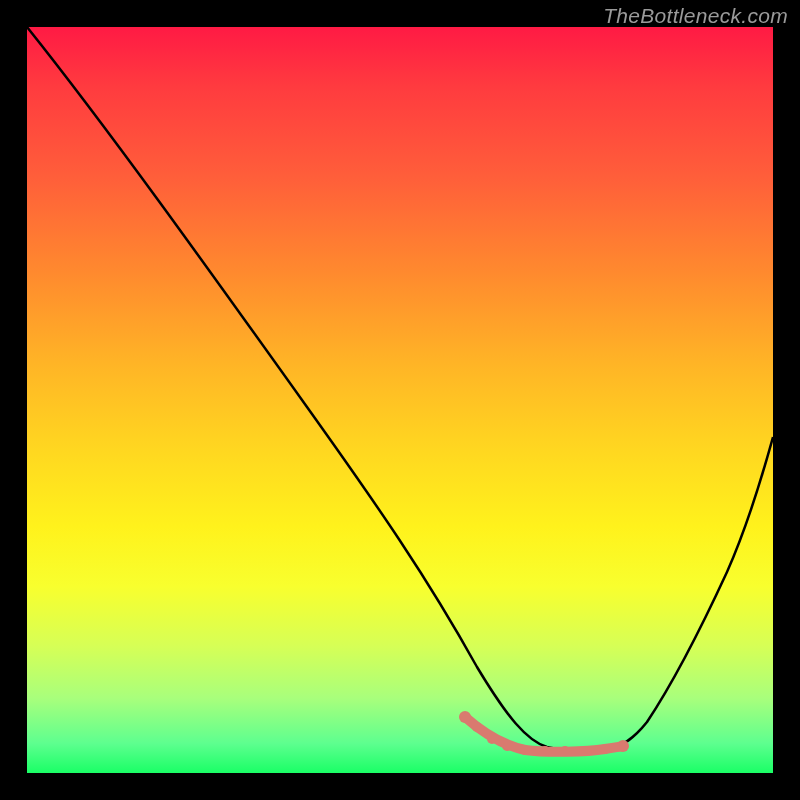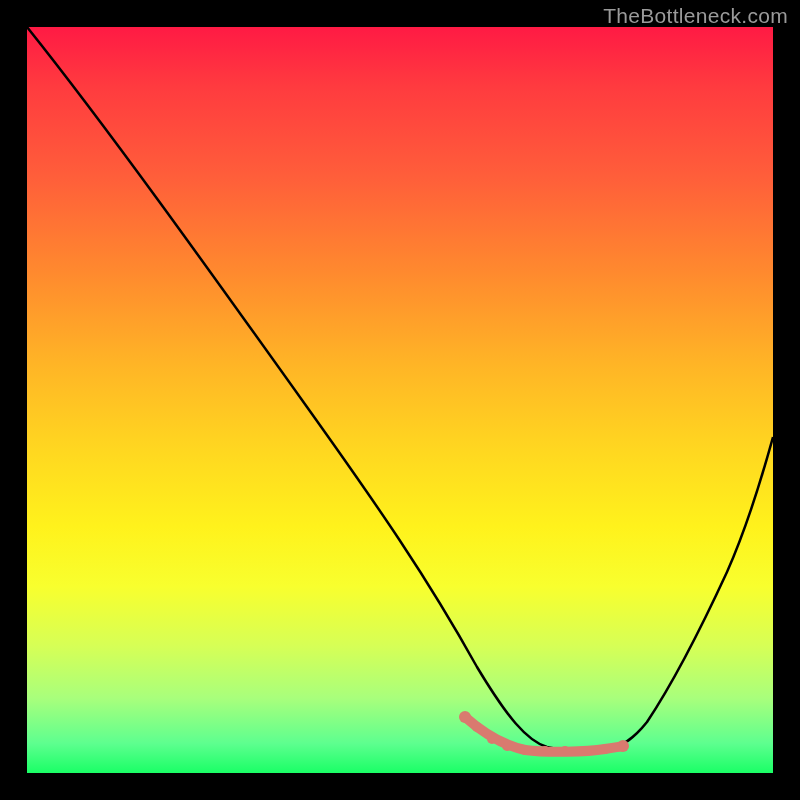--- a/index.html
+++ b/index.html
@@ -9,20 +9,21 @@
     width: 800px;
     height: 800px;
     overflow: hidden;
     font-family: Arial, sans-serif;
   }
   .container {
     width: 800px;
     height: 572px;
     position: relative;
     background: #000;
+    font-style: italic;
   }
   .plot-area {
     position: absolute;
     left: 27px;
     top: 27px;
     width: 746px;
     height: 746px;
     background: linear-gradient(to bottom,
       #ff1a44 0%,
       #ff3b3f 8%,

